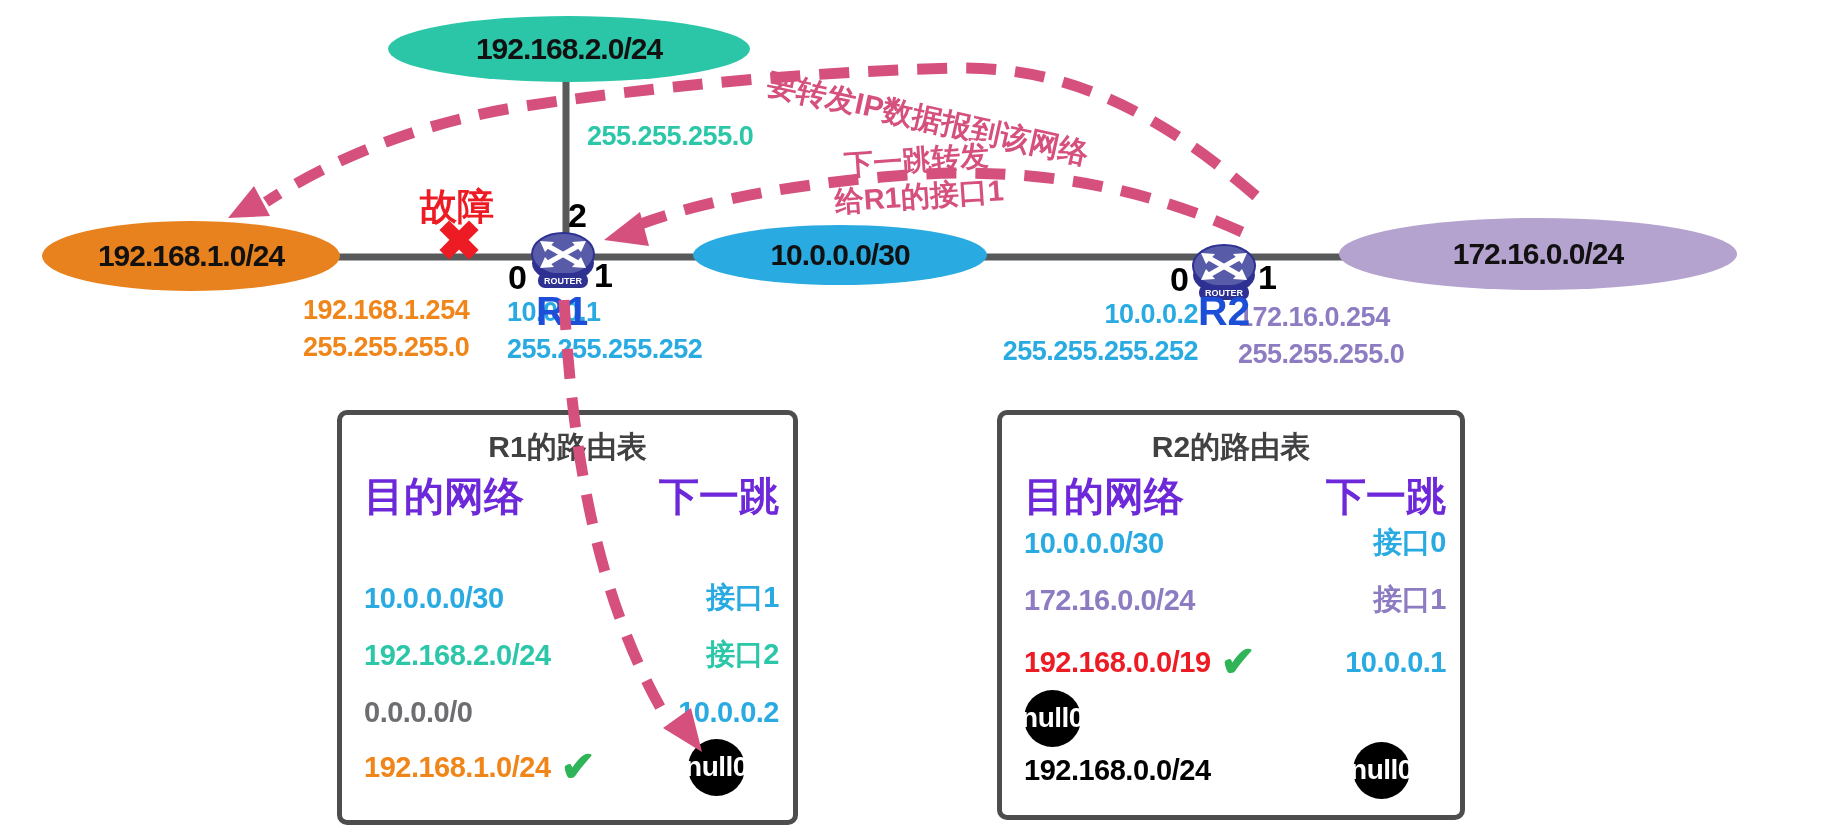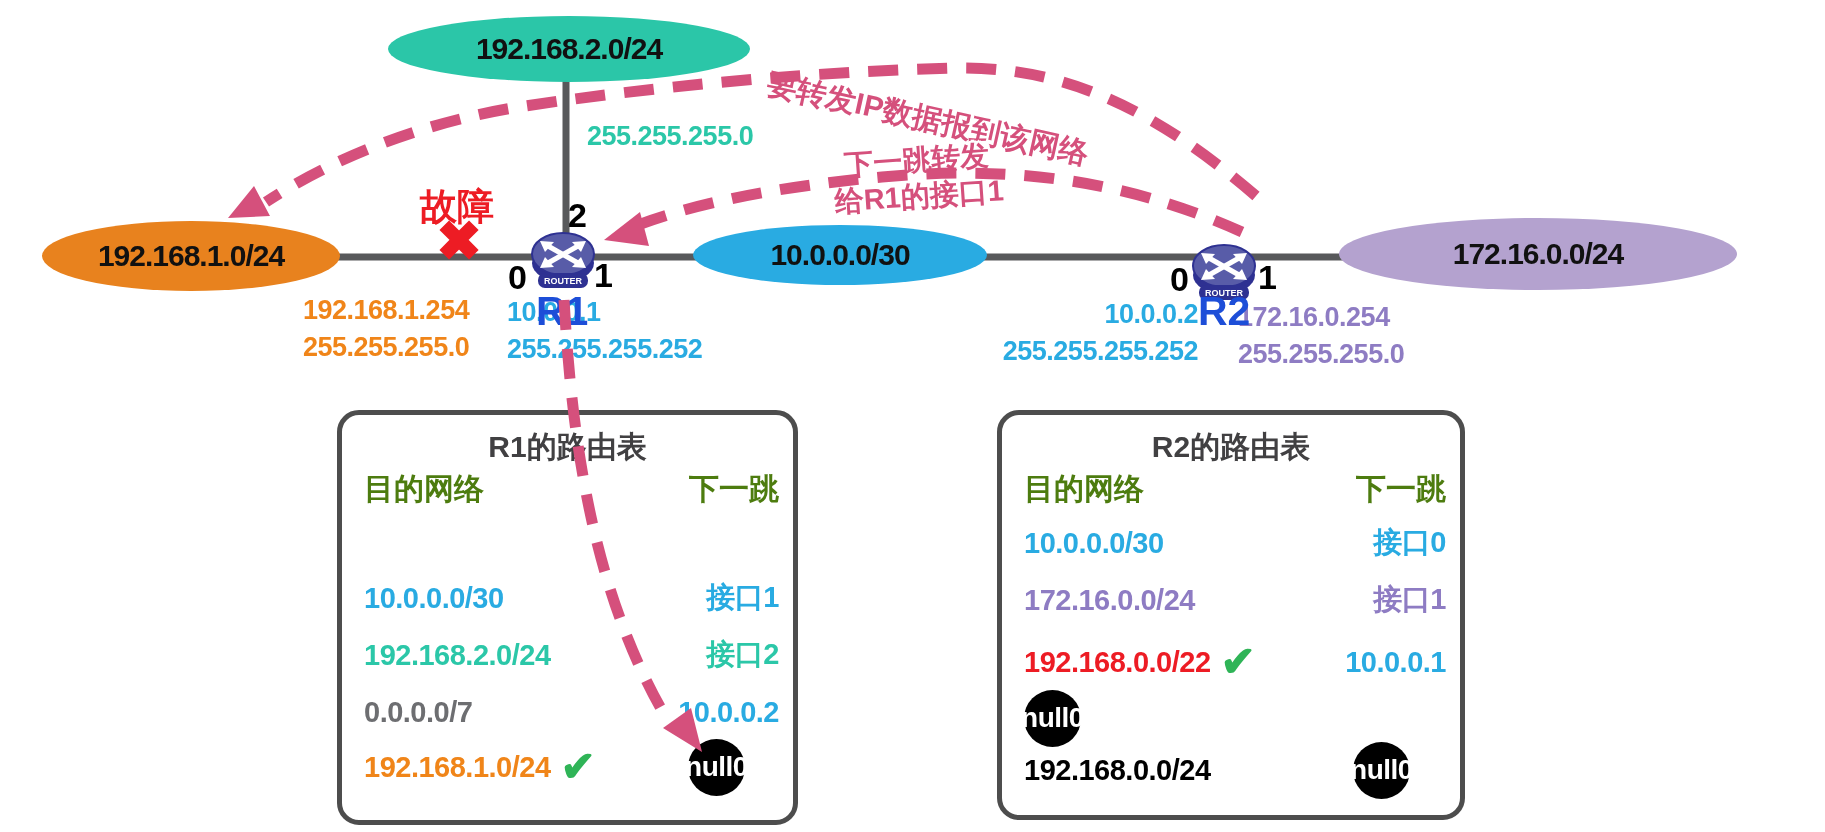--- a/index.html
+++ b/index.html
@@ -54,26 +54,26 @@
     font-size:29px;line-height:36px;transform:rotate(-4deg);
   }
 
   
   #fault-label{z-index:5;left:420px;top:182px;font-size:37px;}
   #fault-x{z-index:5;left:436px;top:214px;font-size:55px;color:#ED1C24;line-height:1;}
 
   
   .box{
     position:absolute;z-index:2;background:#fff;
-    border:5px solid #4D4D4D;border-radius:22px;
+    border:5px solid #4D4D4D;border-radius:10px;
   }
   #r1-box{left:337px;top:410px;width:451px;height:405px;}
   #r2-box{left:997px;top:410px;width:458px;height:400px;}
   .tbl-title{position:absolute;top:12px;left:0;width:100%;text-align:center;font-size:30px;color:#414042;}
-  .tbl-head{position:absolute;top:54px;left:22px;right:14px;display:flex;justify-content:space-between;font-size:30px;color:#4d7c0f;}
+  .tbl-head{position:absolute;top:54px;left:22px;right:14px;display:flex;justify-content:space-between;font-size:40px;color:#6d28d9;}
   .trow{
     position:absolute;left:22px;right:14px;height:44px;
     display:flex;justify-content:space-between;align-items:center;
     font-size:29px;letter-spacing:-0.5px;
   }
   .dest{display:flex;align-items:center;gap:10px;white-space:nowrap;}
   .hop{white-space:nowrap;}
   .check{font-size:42px;color:#2FB457;line-height:0;}
   .null-badge{
     width:57px;height:57px;border-radius:50%;background:#000;color:#fff;
@@ -131,21 +131,21 @@
   </div>
   <div class="trow" style="top:161px;">
     <span class="dest c-blue">10.0.0.0/30</span>
     <span class="hop c-blue">接口1</span>
   </div>
   <div class="trow" style="top:218px;">
     <span class="dest c-teal">192.168.2.0/24</span>
     <span class="hop c-teal">接口2</span>
   </div>
   <div class="trow" style="top:275px;">
-    <span class="dest c-gray">0.0.0.0/7</span>
+    <span class="dest c-gray">0.0.0.0/0</span>
     <span class="hop c-blue">10.0.0.2</span>
   </div>
   <div class="trow" style="top:330px;">
     <span class="dest">
       <span class="c-orange">192.168.1.0/24</span>
       <span class="check">✔</span>
     </span>
     <span class="null-badge r1m">null0</span>
   </div>
 </div>
@@ -159,21 +159,21 @@
   <div class="trow" style="top:106px;">
     <span class="dest c-blue">10.0.0.0/30</span>
     <span class="hop c-blue">接口0</span>
   </div>
   <div class="trow" style="top:163px;">
     <span class="dest c-purple">172.16.0.0/24</span>
     <span class="hop c-purple">接口1</span>
   </div>
   <div class="trow" style="top:225px;">
     <span class="dest">
-      <span class="c-red">192.168.0.0/22</span>
+      <span class="c-red">192.168.0.0/19</span>
       <span class="check">✔</span>
     </span>
     <span class="hop c-blue">10.0.0.1</span>
   </div>
   <div class="trow" style="top:281px;">
     <span class="null-badge r2m">null0</span>
   </div>
   <div class="trow" style="top:333px;gap:16px;">
     <span class="dest c-black">192.168.0.0/24</span>
     <span class="null-badge r2m">null0</span>

